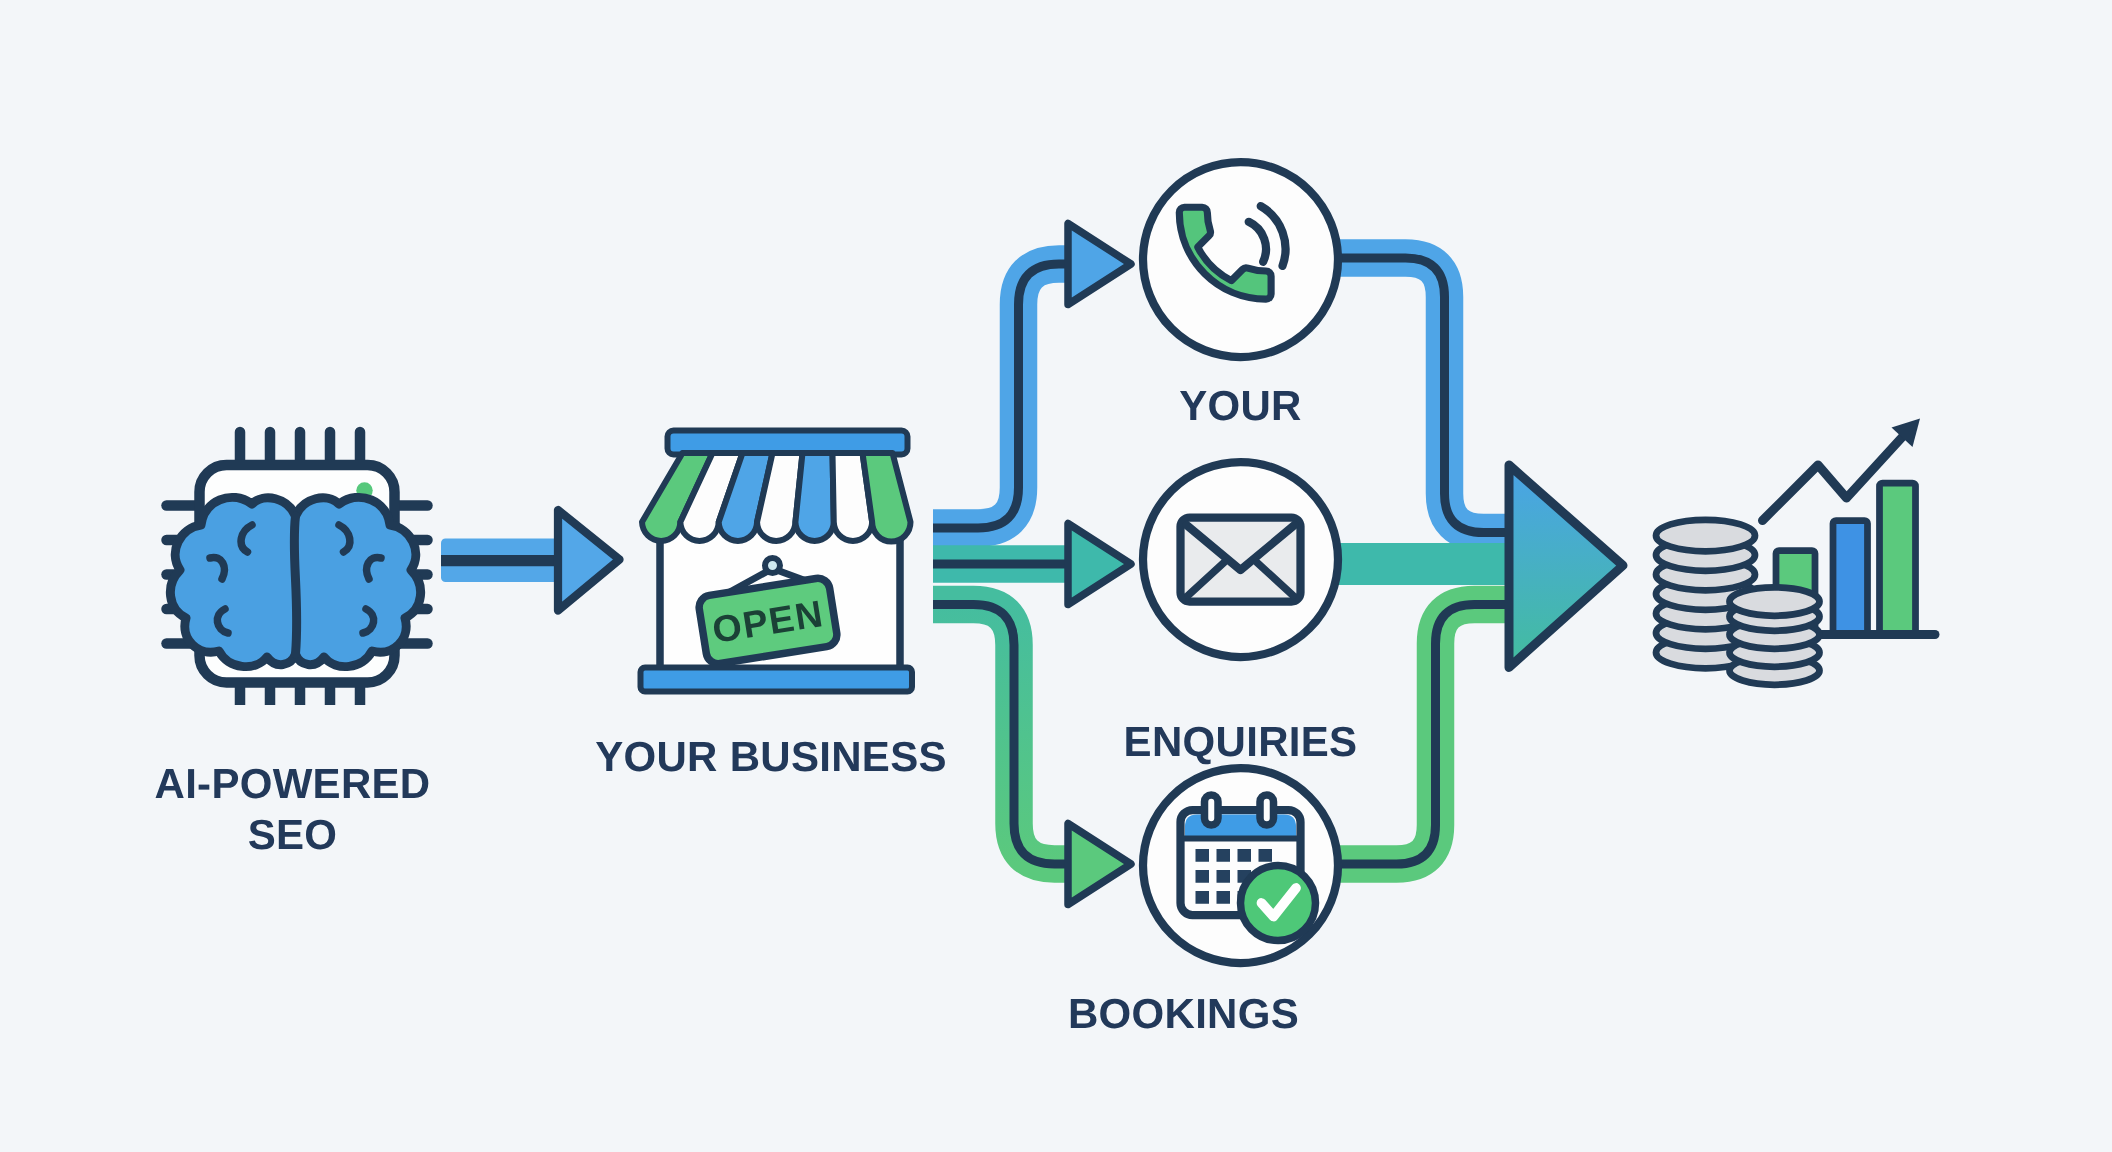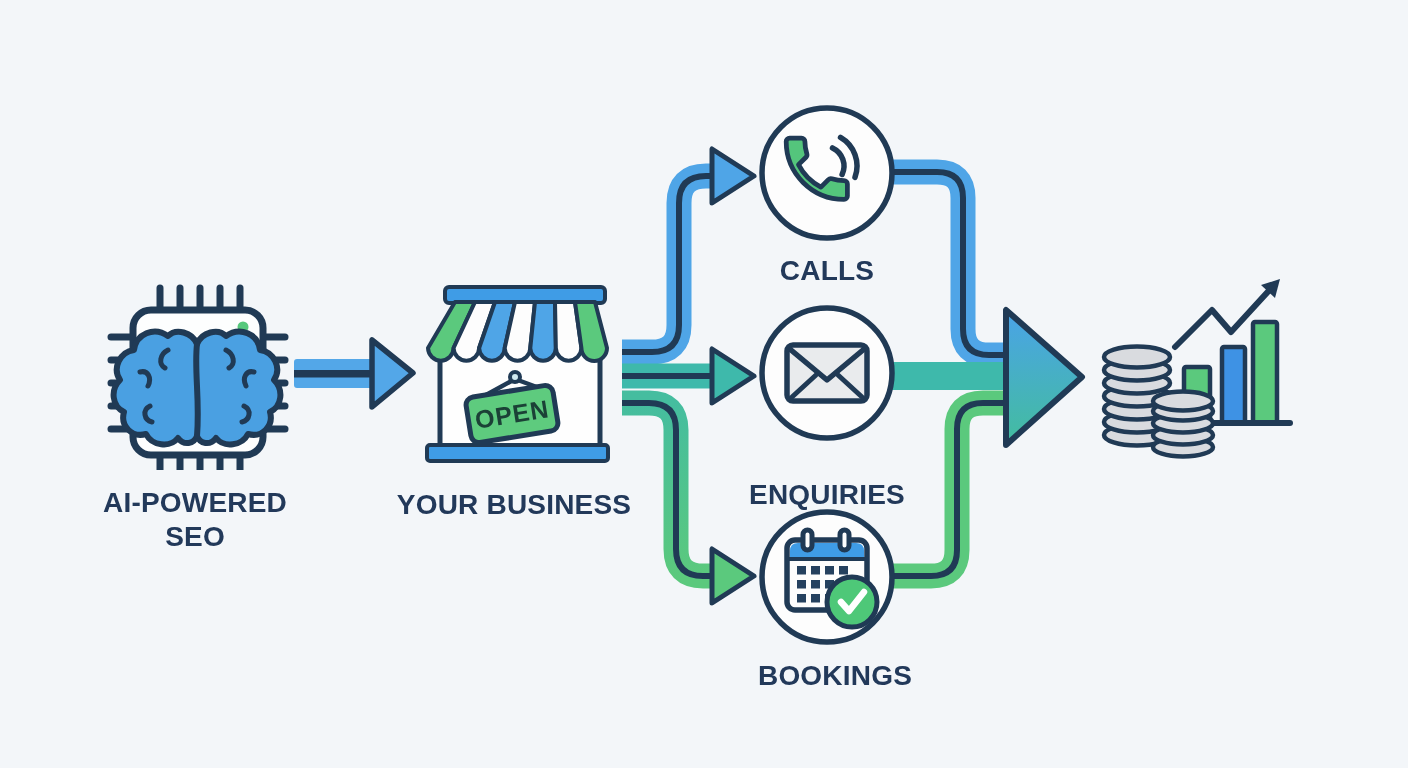--- a/index.html
+++ b/index.html
@@ -6,21 +6,21 @@
   #stage{
     position:relative;width:1408px;height:768px;overflow:hidden;
     background:#f3f6f9;
     font-family:"Liberation Sans", sans-serif;
   }
   .label{
     position:absolute;text-align:center;font-weight:bold;
     color:#22395a;font-size:28px;line-height:34px;letter-spacing:.2px;
     white-space:nowrap;
   }
-  .label.wrap{white-space:normal;}
+  .label.wrap{white-space:normal;margin-top:20px;}
   svg{position:absolute;display:block;}
   .open-sign-text{
     font-family:"Liberation Sans", sans-serif;font-weight:bold;
     font-size:25px;letter-spacing:1px;
   }
 </style>
 </head>
 <body>
 
 <div id="stage">
@@ -229,17 +229,17 @@
       <ellipse cx="93" cy="177" rx="30" ry="9.5"></ellipse>
       <ellipse cx="93" cy="165" rx="30" ry="9.5"></ellipse>
       <ellipse cx="93" cy="153" rx="30" ry="9.5"></ellipse>
       <ellipse cx="93" cy="141" rx="30" ry="9.5"></ellipse>
       <ellipse cx="93" cy="131" rx="30" ry="9.5"></ellipse>
     </g>
   </svg>
 
   <div class="label wrap" style="left:95px;top:486px;width:200px;">AI-POWERED SEO</div>
   <div class="label" style="left:384px;top:488px;width:260px;">YOUR BUSINESS</div>
-  <div class="label" style="left:757px;top:254px;width:140px;">CALLS</div>
+  <div class="label" style="left:757px;top:254px;width:140px;">YOUR</div>
   <div class="label" style="left:737px;top:478px;width:180px;">ENQUIRIES</div>
-  <div class="label" style="left:750px;top:659px;width:170px;">BOOKINGS</div>
+  <div class="label" style="left:704px;top:659px;width:170px;">BOOKINGS</div>
 
 </div>
 
 </body></html>

